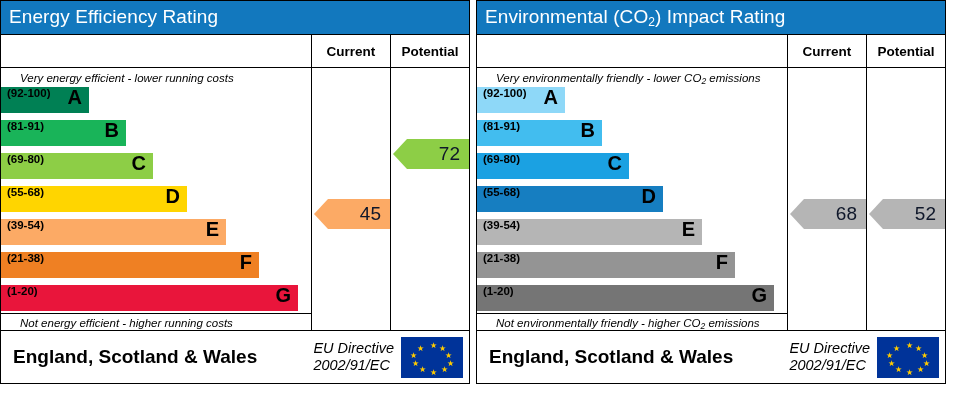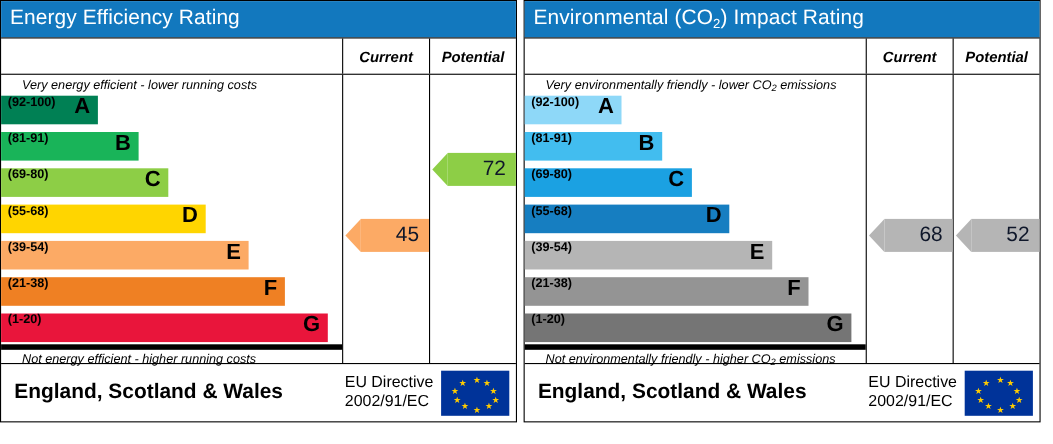--- a/index.html
+++ b/index.html
@@ -1,41 +1,41 @@
 <!DOCTYPE html>
 <html><head>
 <meta charset="utf-8">
 <style>
   html,body{margin:0;padding:0;background:#ffffff;}
   body{width:957px;height:404px;font-family:"Liberation Sans",sans-serif;}
   .wrap{display:flex;gap:6px;padding:0;}
   .epc{width:470px;border:1px solid #000;box-sizing:border-box;background:#fff;}
   .epc-title{background:#1278be;color:#fff;font-size:19px;padding:5px 8px 6px 8px;font-family:"Liberation Sans",sans-serif;letter-spacing:.1px;}
   .epc-title sub{font-size:12px;vertical-align:baseline;position:relative;top:3px;}
-  .hdr{display:flex;border-top:1px solid #000;border-bottom:1px solid #000;height:32px;font-style:italic;}
+  .hdr{display:flex;border-top:1px solid #000;border-bottom:1px solid #000;height:32px;}
   .hdr .spacer{flex:1;border-right:1px solid #000;}
   .hdr .cell{width:78px;display:flex;align-items:center;justify-content:center;font-weight:bold;font-size:13.5px;}
   .hdr .cell.cur{border-right:1px solid #000;}
   .body{display:flex;height:262px;}
   .bars{flex:1;border-right:1px solid #000;position:relative;display:flex;flex-direction:column;}
   .note{font-size:11.5px;font-style:italic;padding:4px 0 3px 19px;height:17px;box-sizing:border-box;white-space:nowrap;}
   .note sub{font-size:8.5px;vertical-align:baseline;position:relative;top:2px;}
-  .note.bottom{border-top:5px solid #000000;padding-top:3px;}
+  .note.bottom{border-top:1px solid #000000;padding-top:3px;}
   .barlist{flex:1;display:flex;flex-direction:column;justify-content:space-between;padding:2px 0 2px 0;}
   .barrow{height:26px;display:flex;align-items:center;}
   .bar{height:26px;display:flex;justify-content:space-between;box-sizing:border-box;padding:0 7px 0 6px;color:#000;}
   .bar .rng{font-size:11.5px;font-weight:bold;}
   .bar .ltr{font-size:20px;font-weight:bold;line-height:1;}
   .colcur,.colpot{width:78px;position:relative;}
   .colcur{border-right:1px solid #000;}
   .arrow{position:absolute;height:30px;display:flex;align-items:center;justify-content:flex-end;padding-right:9px;box-sizing:border-box;color:#0f172a;font-size:19px;right:0;}
   .arrow .tip{position:absolute;left:-1px;top:0;width:0;height:0;}
   .footer{display:flex;align-items:center;border-top:1px solid #000;height:52px;}
   .footer .region{flex:1;font-size:19px;font-weight:bold;padding-left:12px;}
-  .footer .dir{font-size:14.5px;line-height:1.15;padding-right:7px;text-align:left;}
+  .footer .dir{font-size:14.5px;line-height:1.15;padding-right:7px;text-align:left;font-style:italic;}
   .eu{width:62px;height:41px;background:#003399;position:relative;margin-right:6px;}
   .star{position:absolute;color:#ffcc00;font-size:8px;line-height:8px;}
   
 </style>
 </head>
 <body>
 
 <div class="wrap">
 
   <div class="epc">

